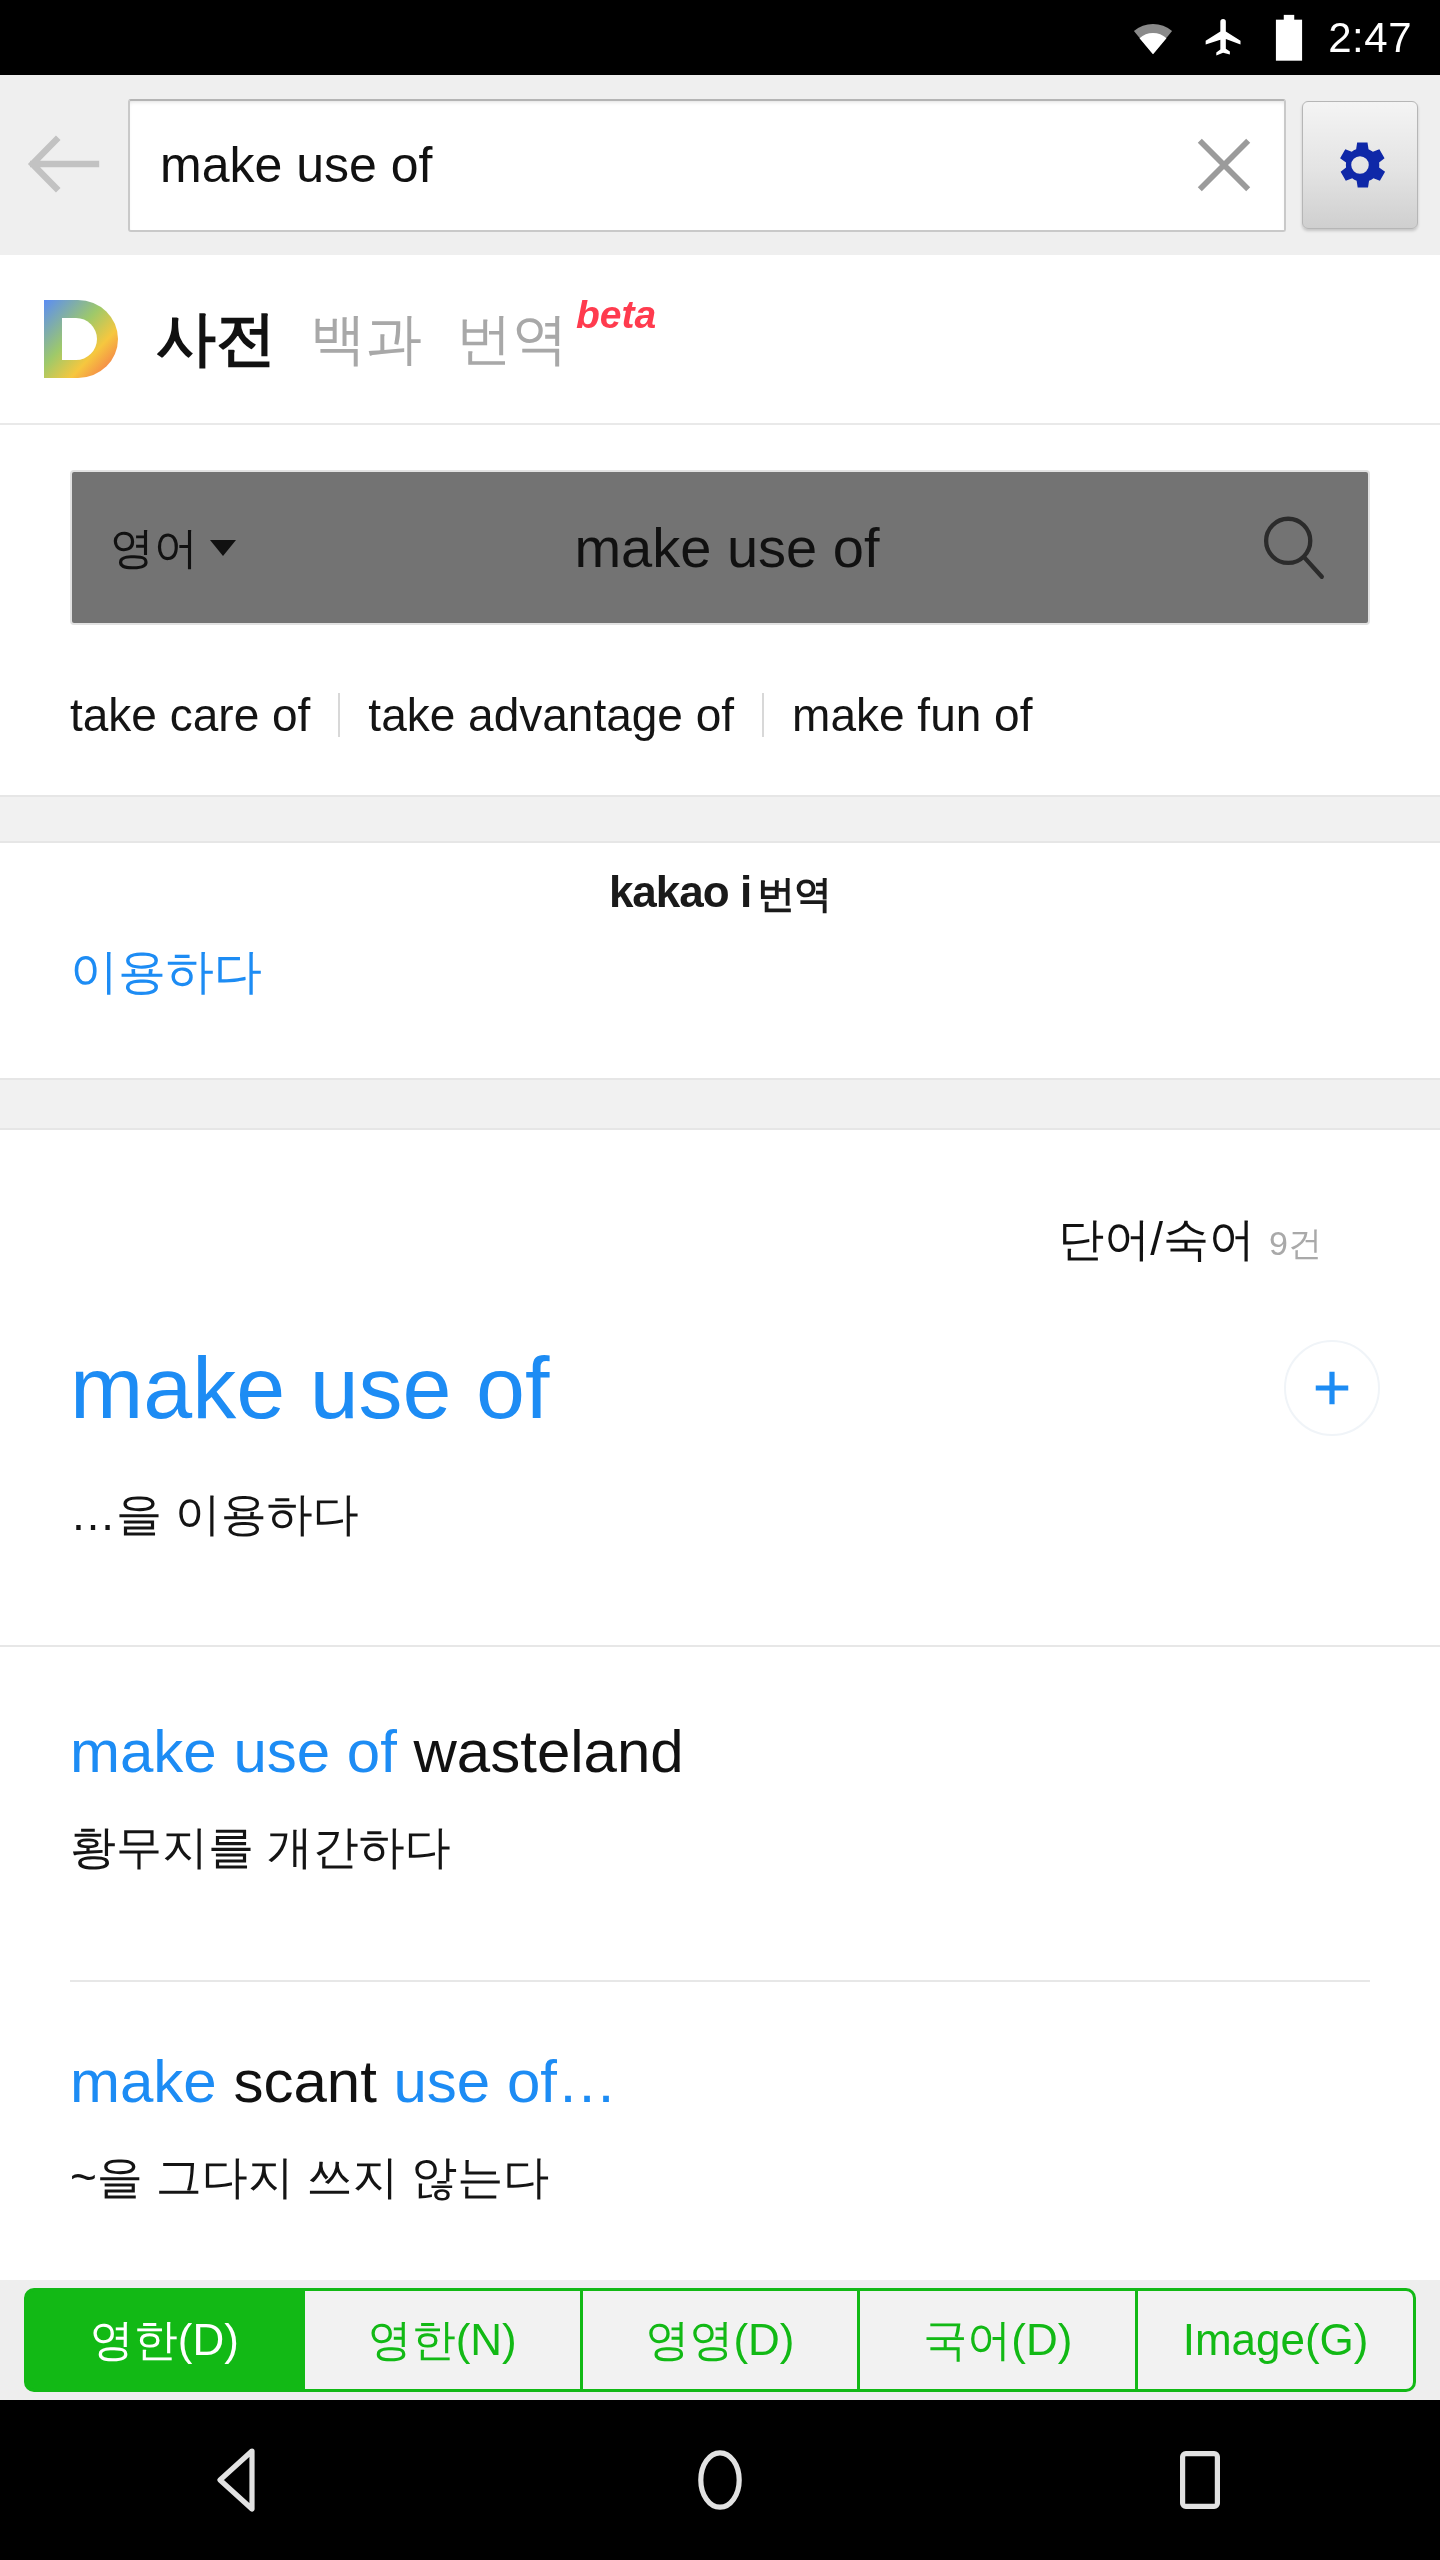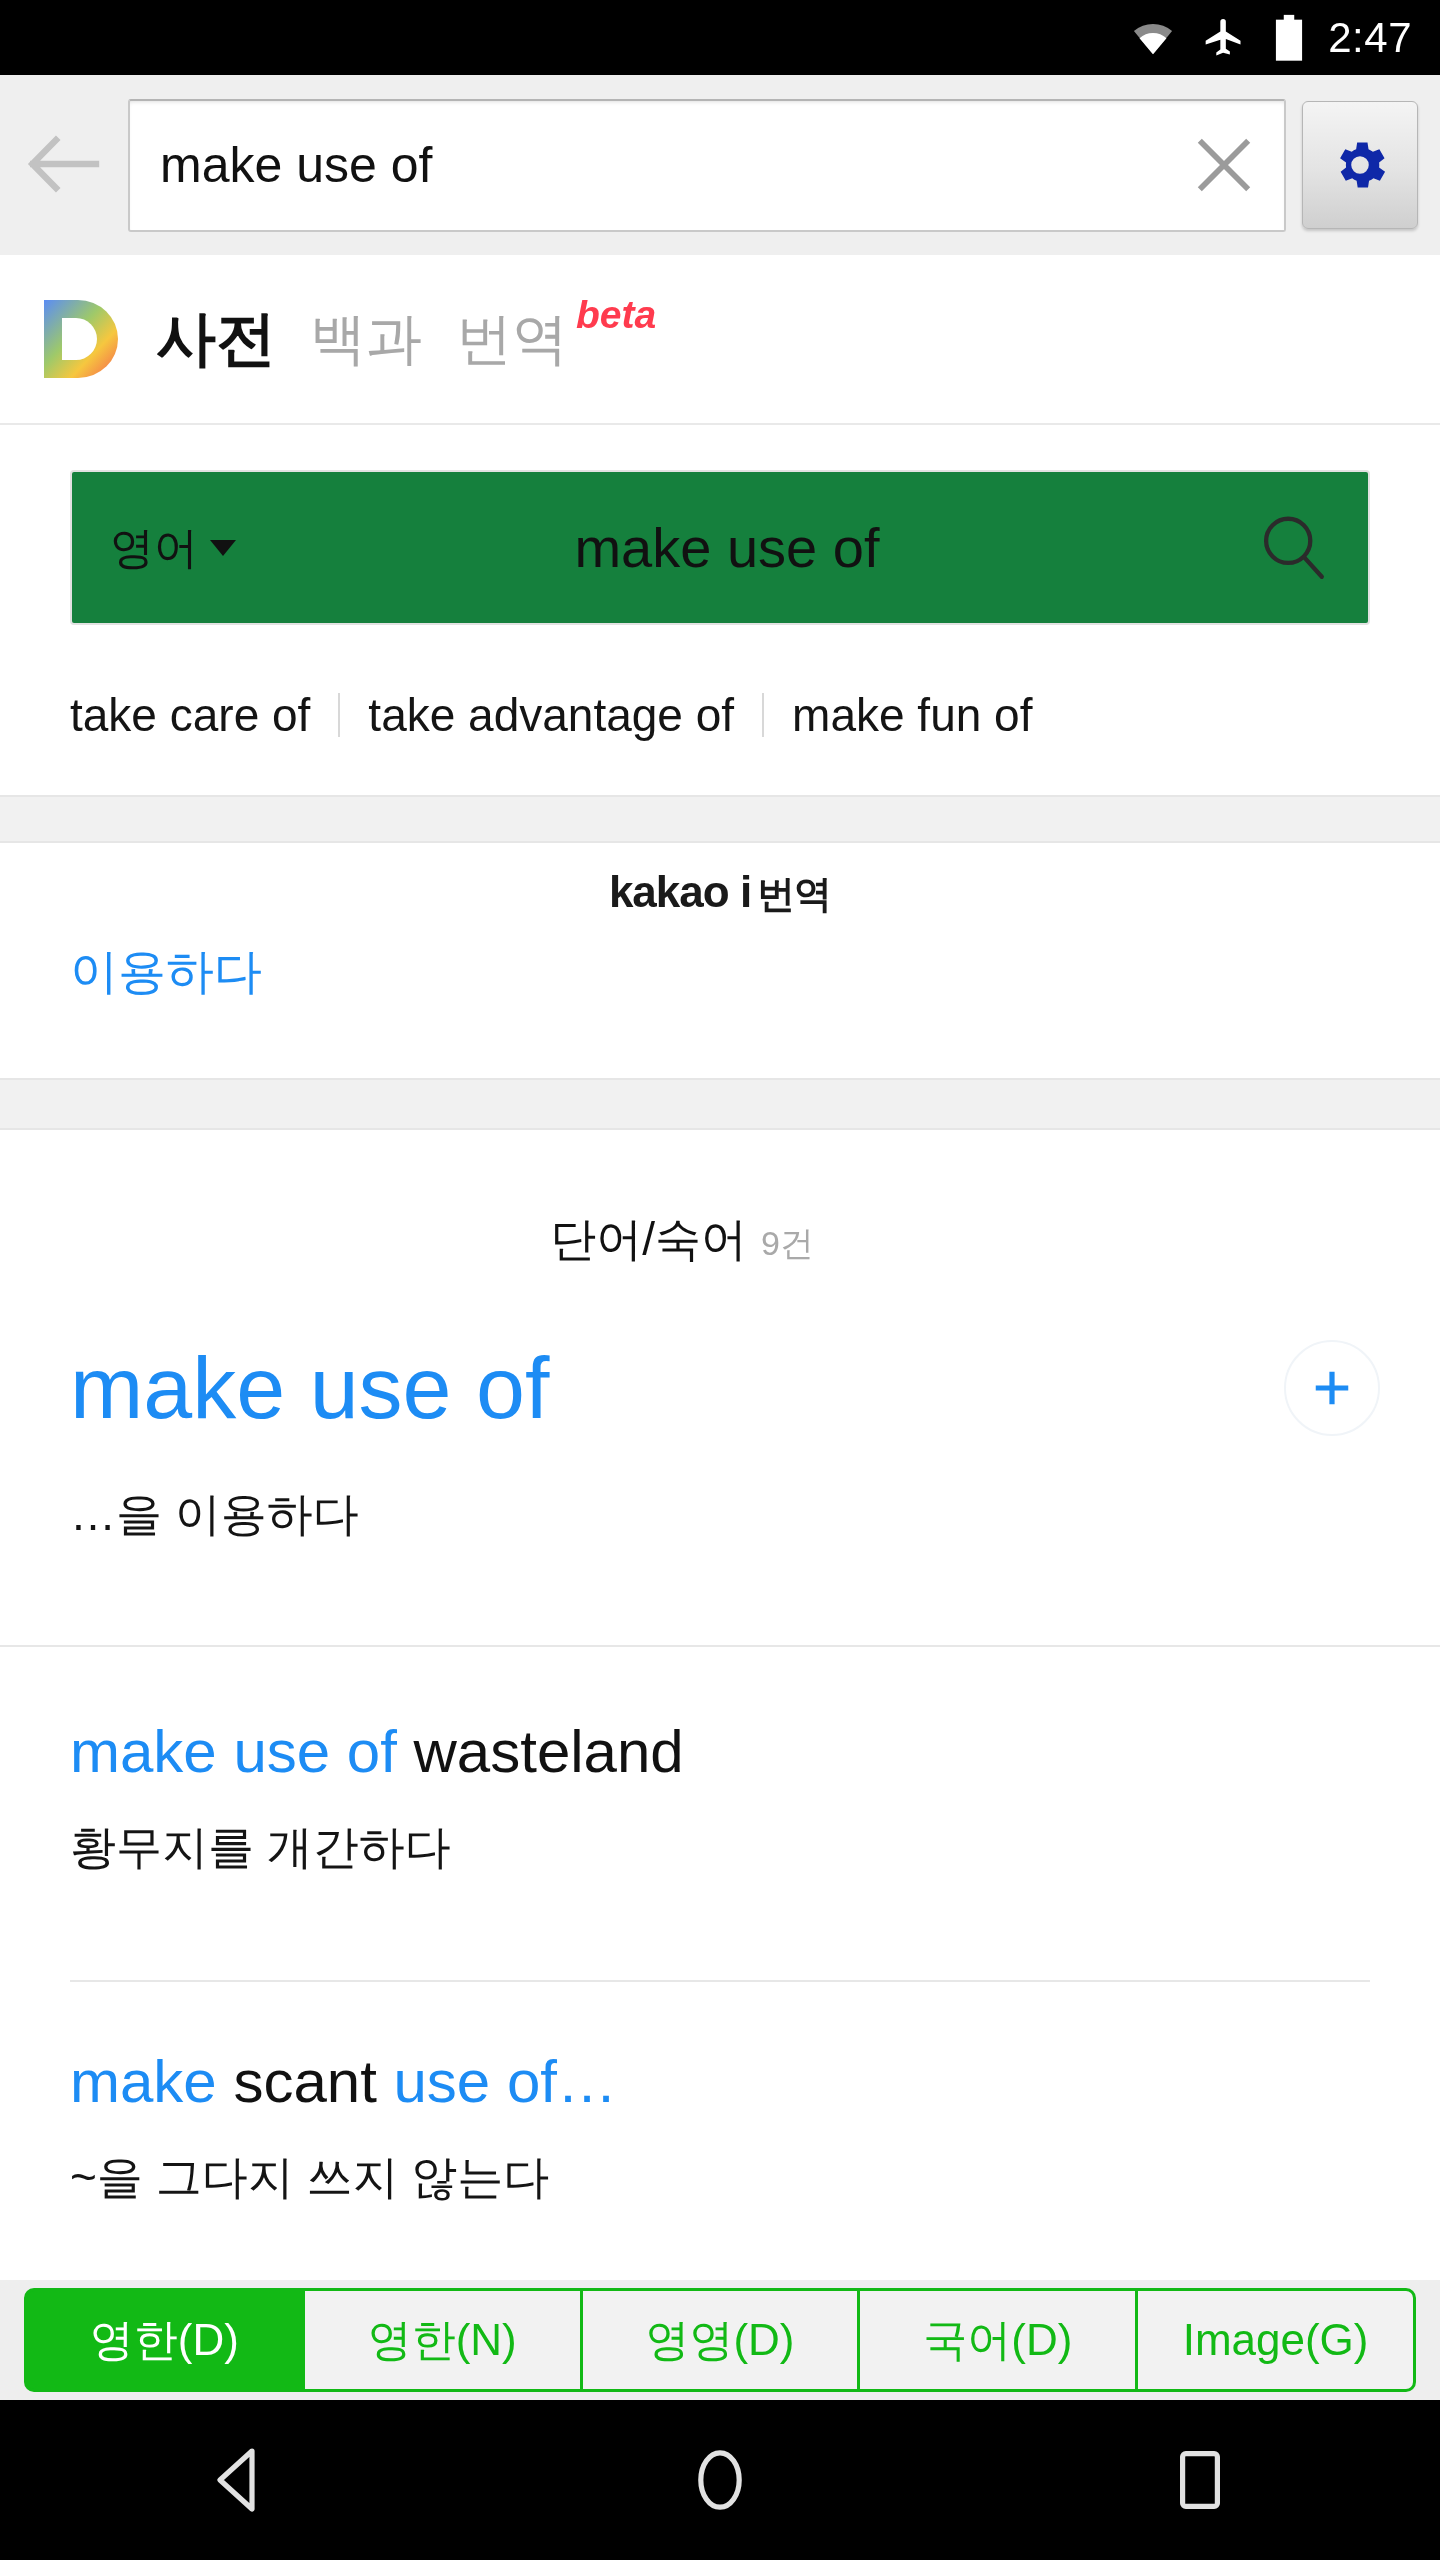--- a/index.html
+++ b/index.html
@@ -54,21 +54,21 @@
   .brand-tab { font-size:56px; color:#a8a8a8; margin-right:34px; line-height:1; }
   .brand-tab.active { color:#111; font-weight:bold; font-size:60px; }
   .beta-badge {
     color:#ff3b4e; font-size:39px; font-style:italic; font-weight:bold;
     align-self:flex-start; margin-top:38px; margin-left:-26px;
   }
 
   
   .dictsearch {
     position:absolute; top:470px; left:70px; width:1300px; height:155px;
-    border:2px solid #e2e2e2; border-radius:4px; background:#15803d;
+    border:2px solid #e2e2e2; border-radius:4px; background:#737373;
     display:flex; align-items:center;
   }
   .lang-select {
     display:flex; align-items:center; gap:12px; padding-left:38px;
     font-size:44px; color:#111; line-height:1;
   }
   .caret-down { width:0;height:0;border-left:13px solid transparent;border-right:13px solid transparent;border-top:16px solid #111; }
   .dict-query { flex:1; text-align:center; font-size:56px; color:#111; line-height:1; }
   .search-icon-wrap { width:150px; display:flex; align-items:center; justify-content:center; }
 
@@ -87,22 +87,22 @@
   #band2 { top:1078px; height:52px; }
 
   
   .kakao-block { position:absolute; top:870px; left:70px; width:1300px; }
   .kakao-brand { font-size:44px; font-weight:bold; color:#1a1a1a; letter-spacing:-1px; line-height:1;text-align:center; }
   .kakao-brand .kor { font-size:38px; margin-left:6px; }
   .kakao-result { margin-top:34px; font-size:48px; color:#1d8cf4; line-height:1; }
 
   
   .section-title-wrap {
-    position:absolute; top:1215px; left:16px; width:1332px;
-    display:flex; align-items:flex-end; justify-content:center;
+    position:absolute; top:1215px; left:0; width:1332px;
+    display:flex; align-items:flex-end; justify-content:flex-end;
   }
   .section-title {
     position:relative; display:inline-flex; align-items:baseline; gap:14px; padding:0 10px 4px 10px;
   }
   .section-title::after {
     content:""; position:absolute; left:0; right:0; bottom:0; height:14px;
     background:#f7e600; z-index:-1;
   }
   .section-title .tname { font-size:46px; color:#111; line-height:1.05; }
   .section-title .tcount { font-size:34px; color:#a9a9a9; line-height:1.05; }

